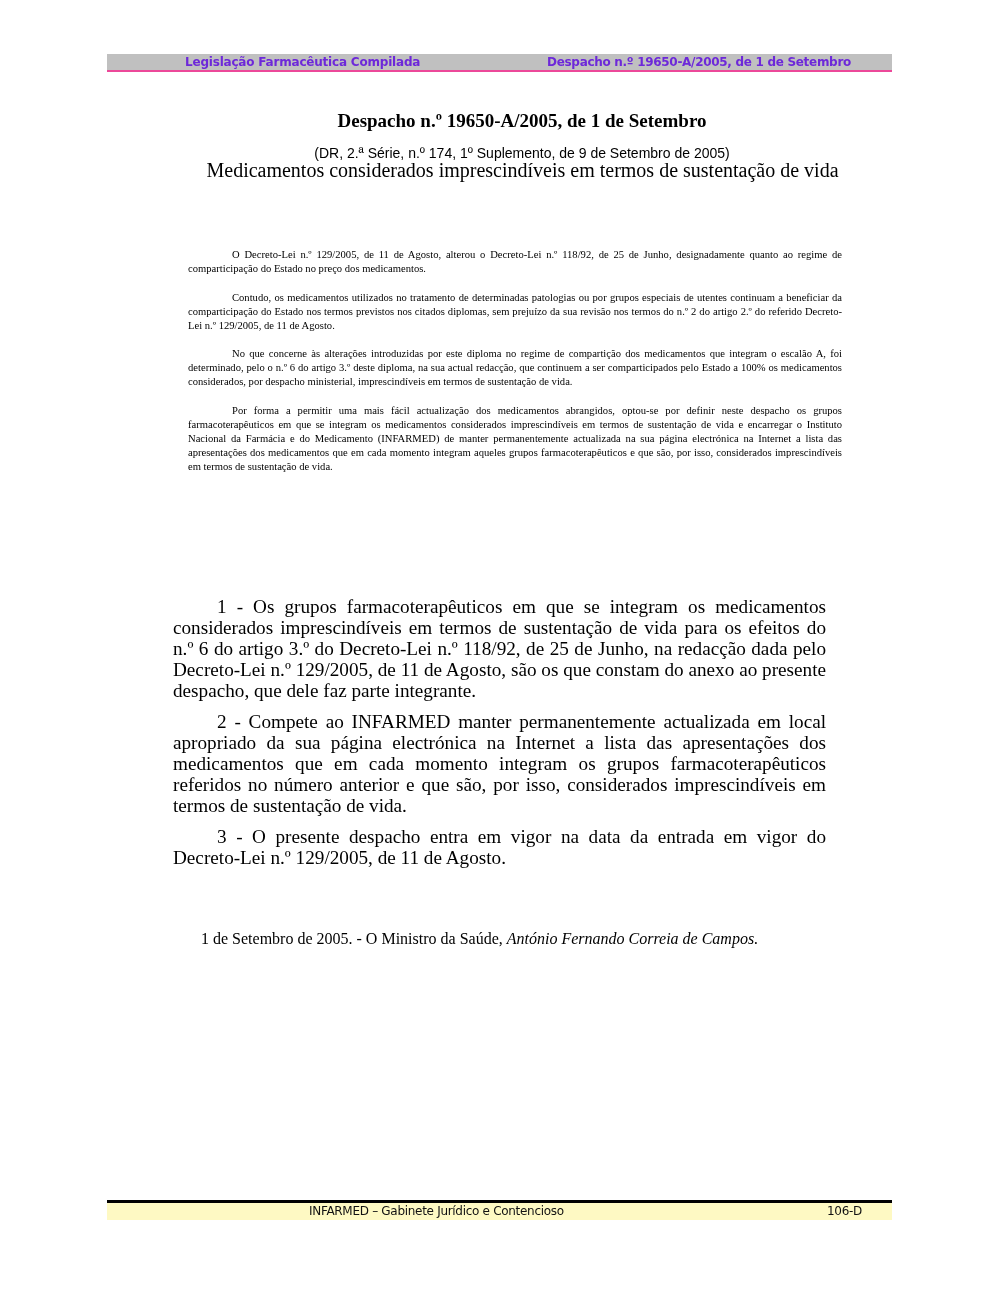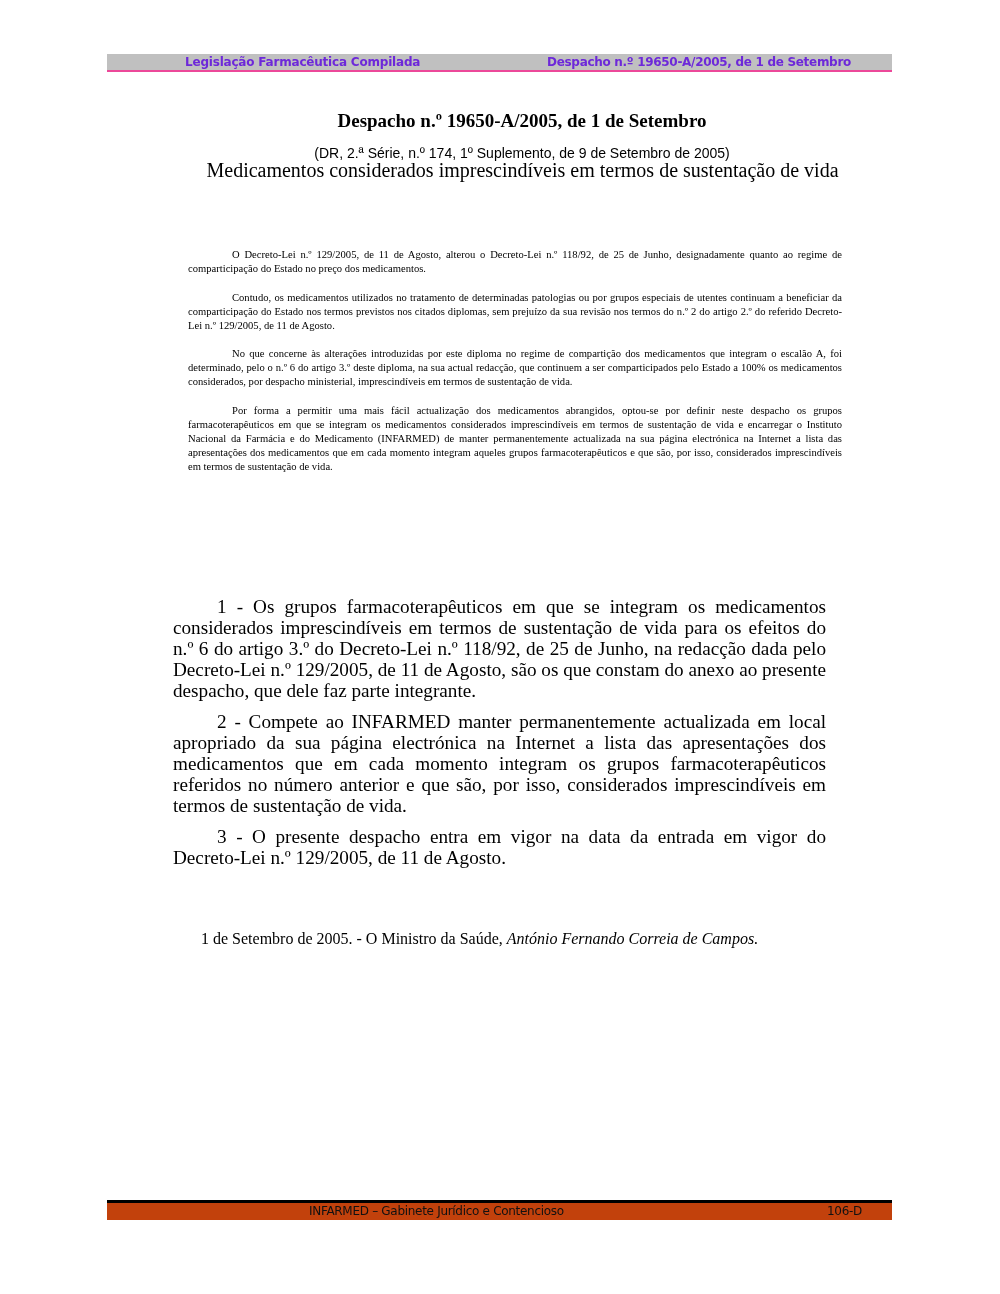--- a/index.html
+++ b/index.html
@@ -109,21 +109,21 @@
     }
     .signature em {
       font-style: italic;
     }
     .footer-bar {
       position: absolute;
       left: 107px;
       top: 1200px;
       width: 785px;
       height: 17px;
-      background: #c2410c;
+      background: #fef9c3;
       border-top: 3px solid #000;
       font-family: "DejaVu Sans", sans-serif;
       font-size: 12px;
       color: #111;
     }
     .footer-bar .fc {
       position: absolute;
       left: 202px;
       top: 1px;
       letter-spacing: -0.3px;

